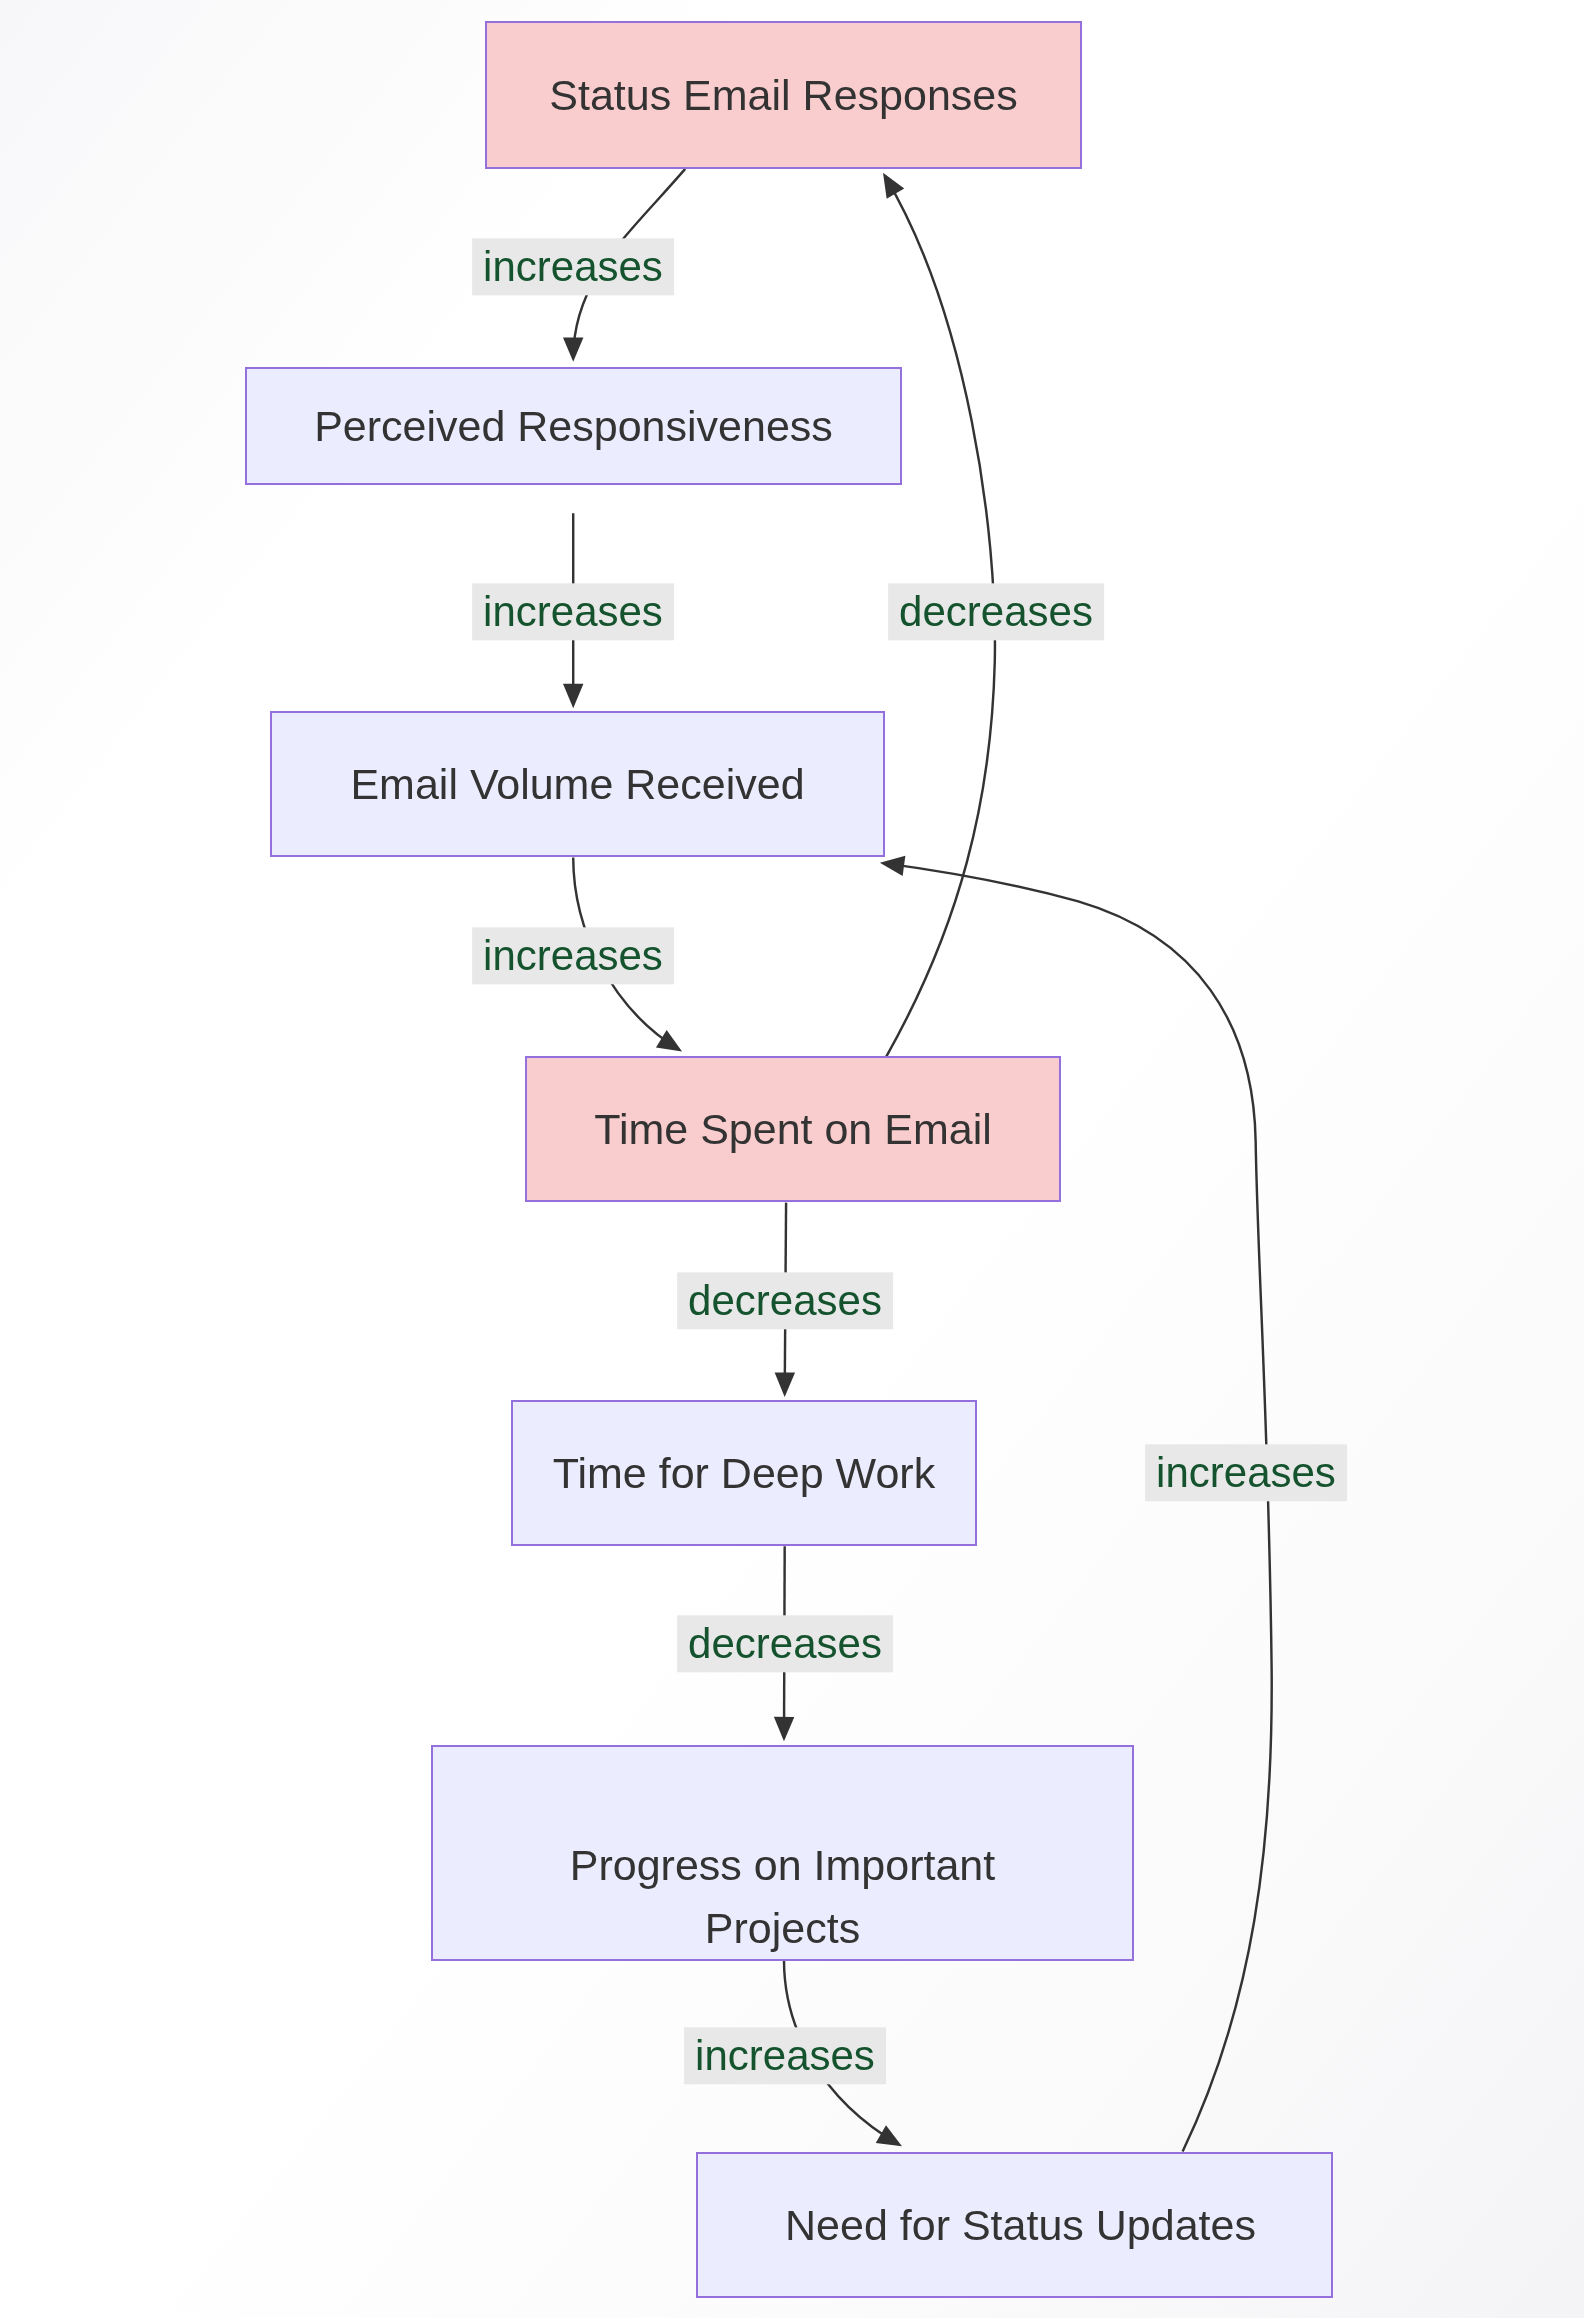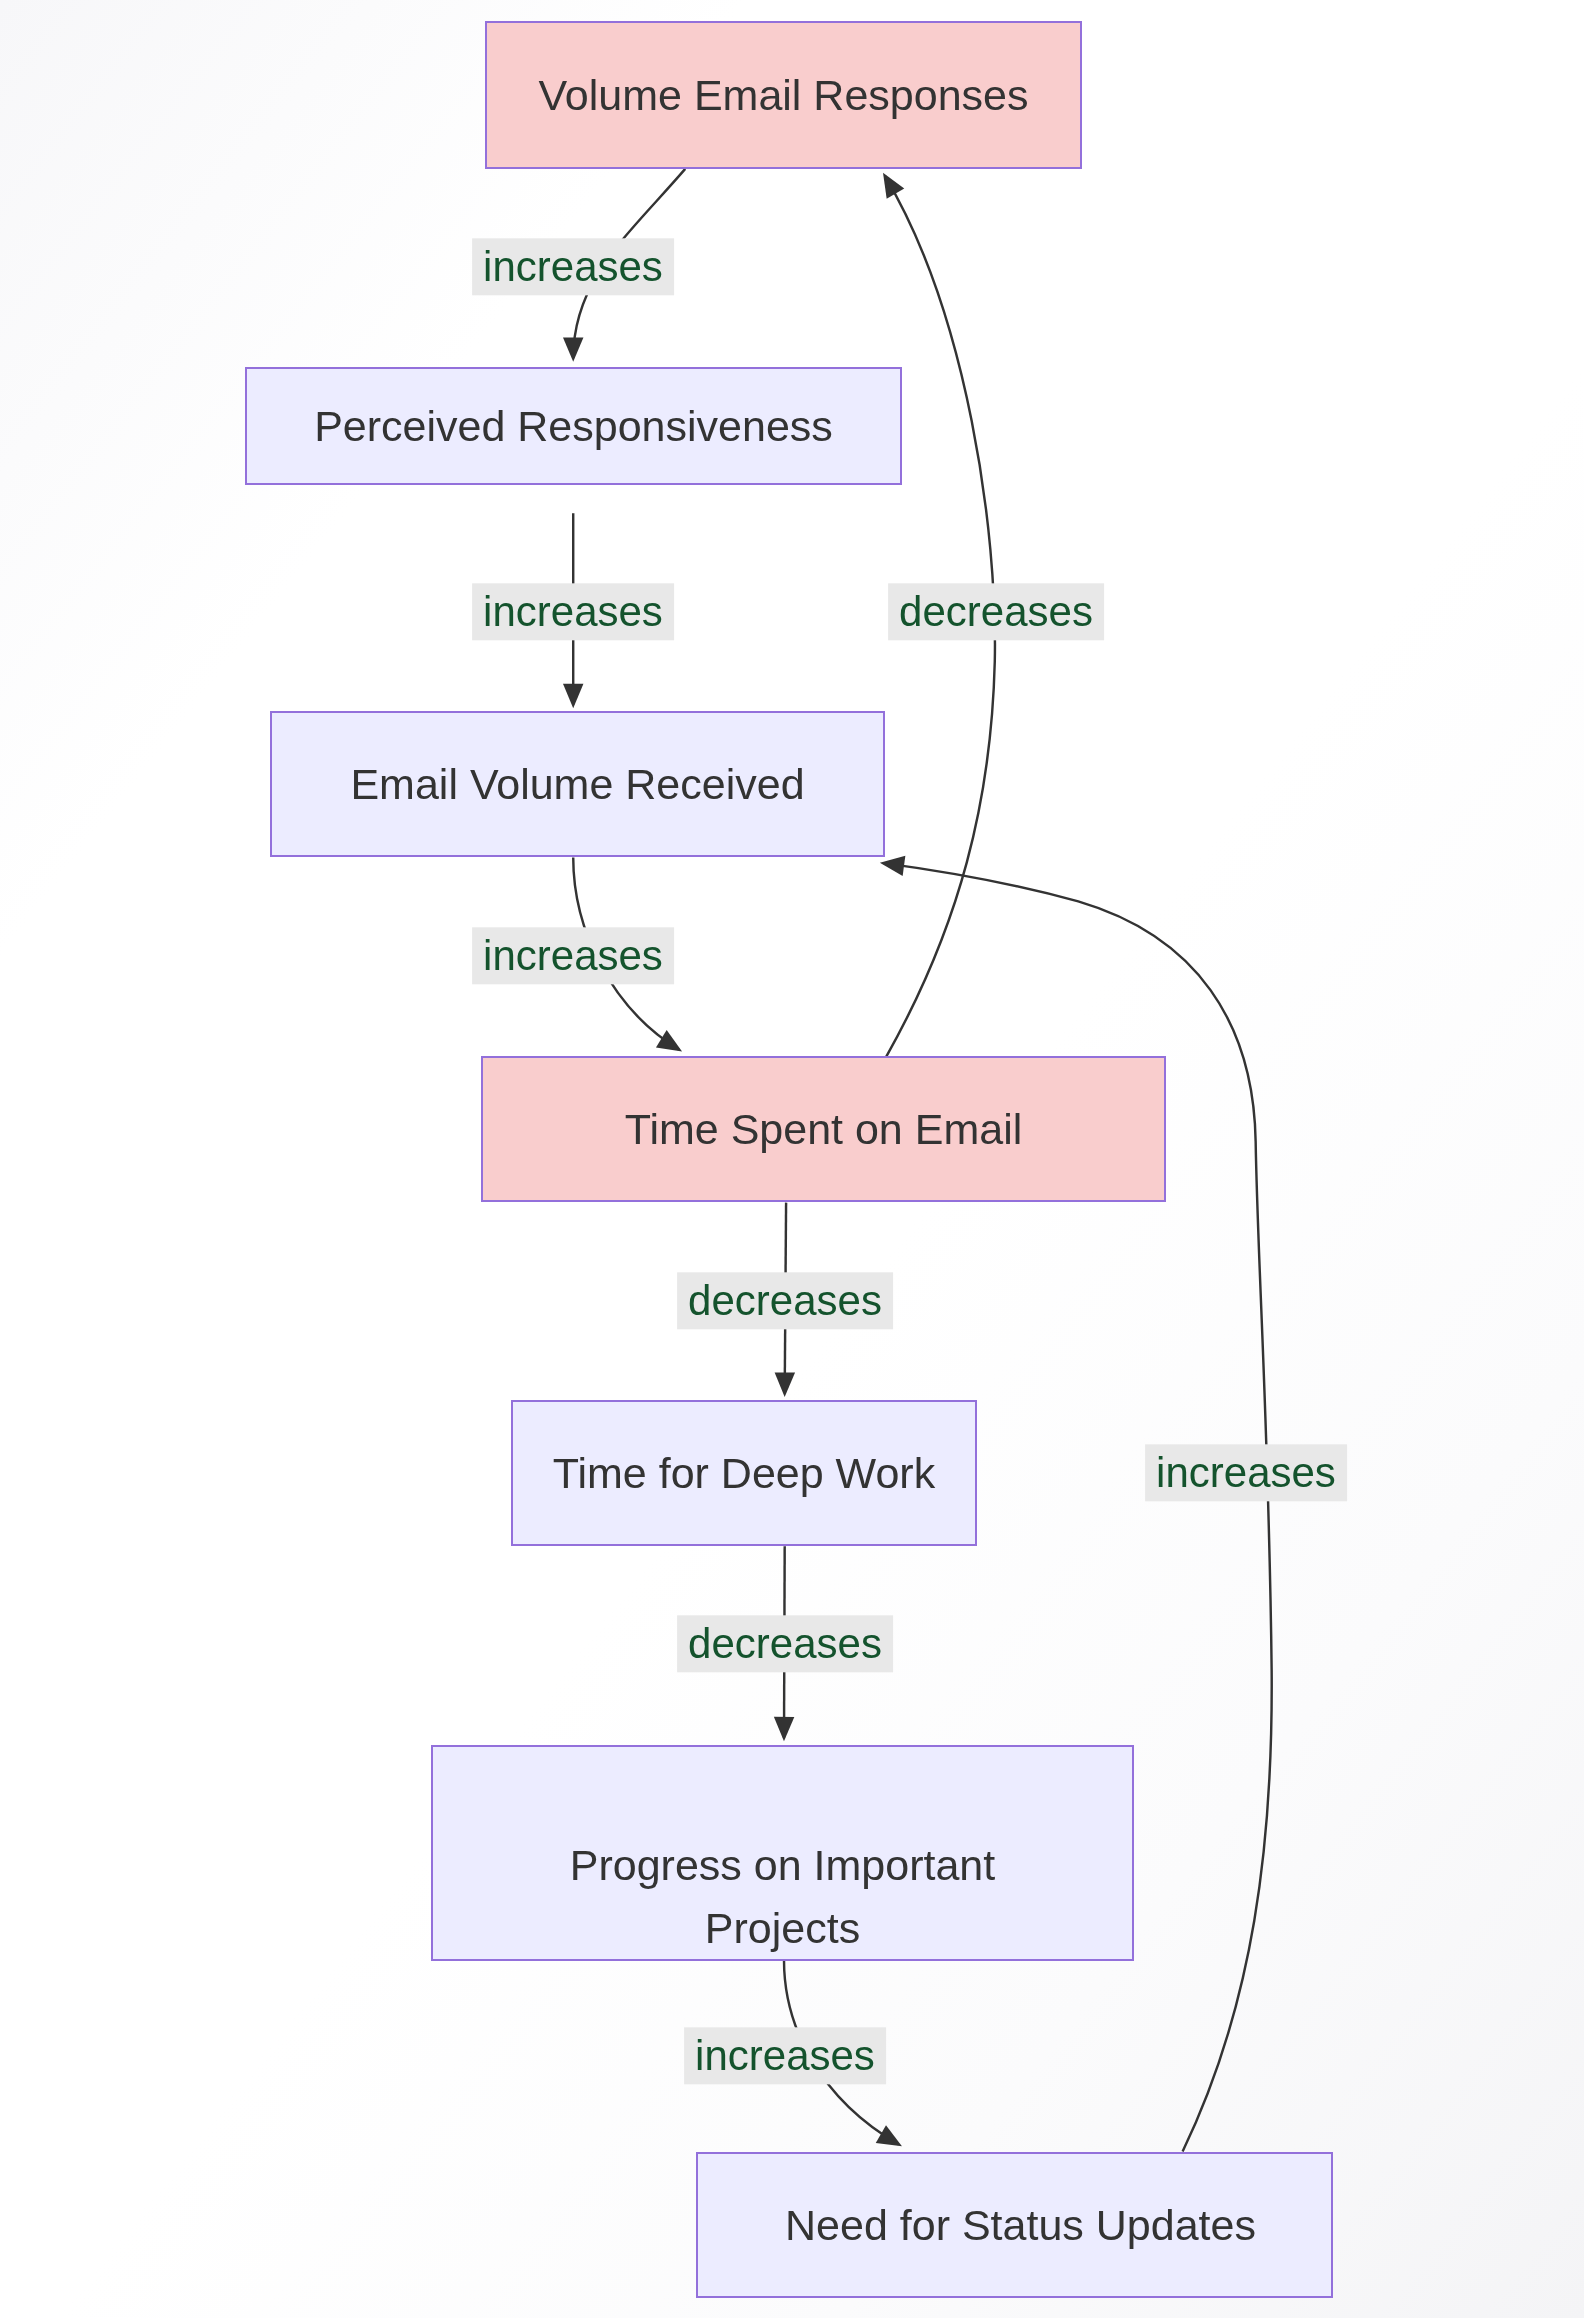--- a/index.html
+++ b/index.html
@@ -53,21 +53,21 @@
     font-size: 42px;
     line-height: 1.1;
     padding: 5.6px 11px;
     white-space: nowrap;
   }
 
   
   #node-a { left:  485px; top:   21px; width:  597px; height: 148px; }
   #node-b { left:  245px; top:  367px; width:  657px; height: 118px; }
   #node-c { left:  270px; top: 711px; width:  615px; height: 146px; }
-  #node-d { left:  481px; top: 1056px; width:  685px; height: 146px; align-items: center; }
+  #node-d { left:  525px; top: 1056px; width:  536px; height: 146px; align-items: center; }
   #node-e { left:  511px; top: 1400px; width:  466px; height: 146px; }
   #node-f { left:  431px; top: 1745px; width: 703px; height: 216px; align-items: flex-end; }
   #node-g { left: 696px; top: 2152px; width:  637px; height: 146px; padding-left: 12px; }
 
   
   #elabel-0 { left:  573px; top:  267px; }
   #elabel-1 { left:  573px; top:  612px; }
   #elabel-2 { left:  573px; top: 956px; }
   #elabel-3 { left: 996px; top:  612px; }
   #elabel-4 { left: 785px; top: 1301px; }
@@ -98,21 +98,21 @@
     <path class="edge-path" d="M 1130 1728 L 1128 2002" marker-end="url(#arrow)"></path>
 
     <path class="edge-path" d="M 1128 2222 L 1127 2497" marker-end="url(#arrow)"></path>
 
     <path class="edge-path" d="M 1127 2817 C 1127 2912, 1178 3016, 1292 3082" marker-end="url(#arrow)"></path>
 
     <path class="edge-path" d="M 1700 3092 C 1802 2880, 1830 2650, 1828 2400 C 1824 2050, 1808 1820, 1805 1640 C 1802 1470, 1720 1345, 1550 1295 C 1430 1262, 1330 1248, 1270 1240" marker-end="url(#arrow)"></path>
   </svg>
 
   <div class="node highlight" id="node-a">
-    <span class="lbl">Volume Email Responses</span>
+    <span class="lbl">Status Email Responses</span>
   </div>
 
   <div class="node normal" id="node-b">
     <span class="lbl">Perceived Responsiveness</span>
   </div>
 
   <div class="node normal" id="node-c">
     <span class="lbl">Email Volume Received</span>
   </div>
 

